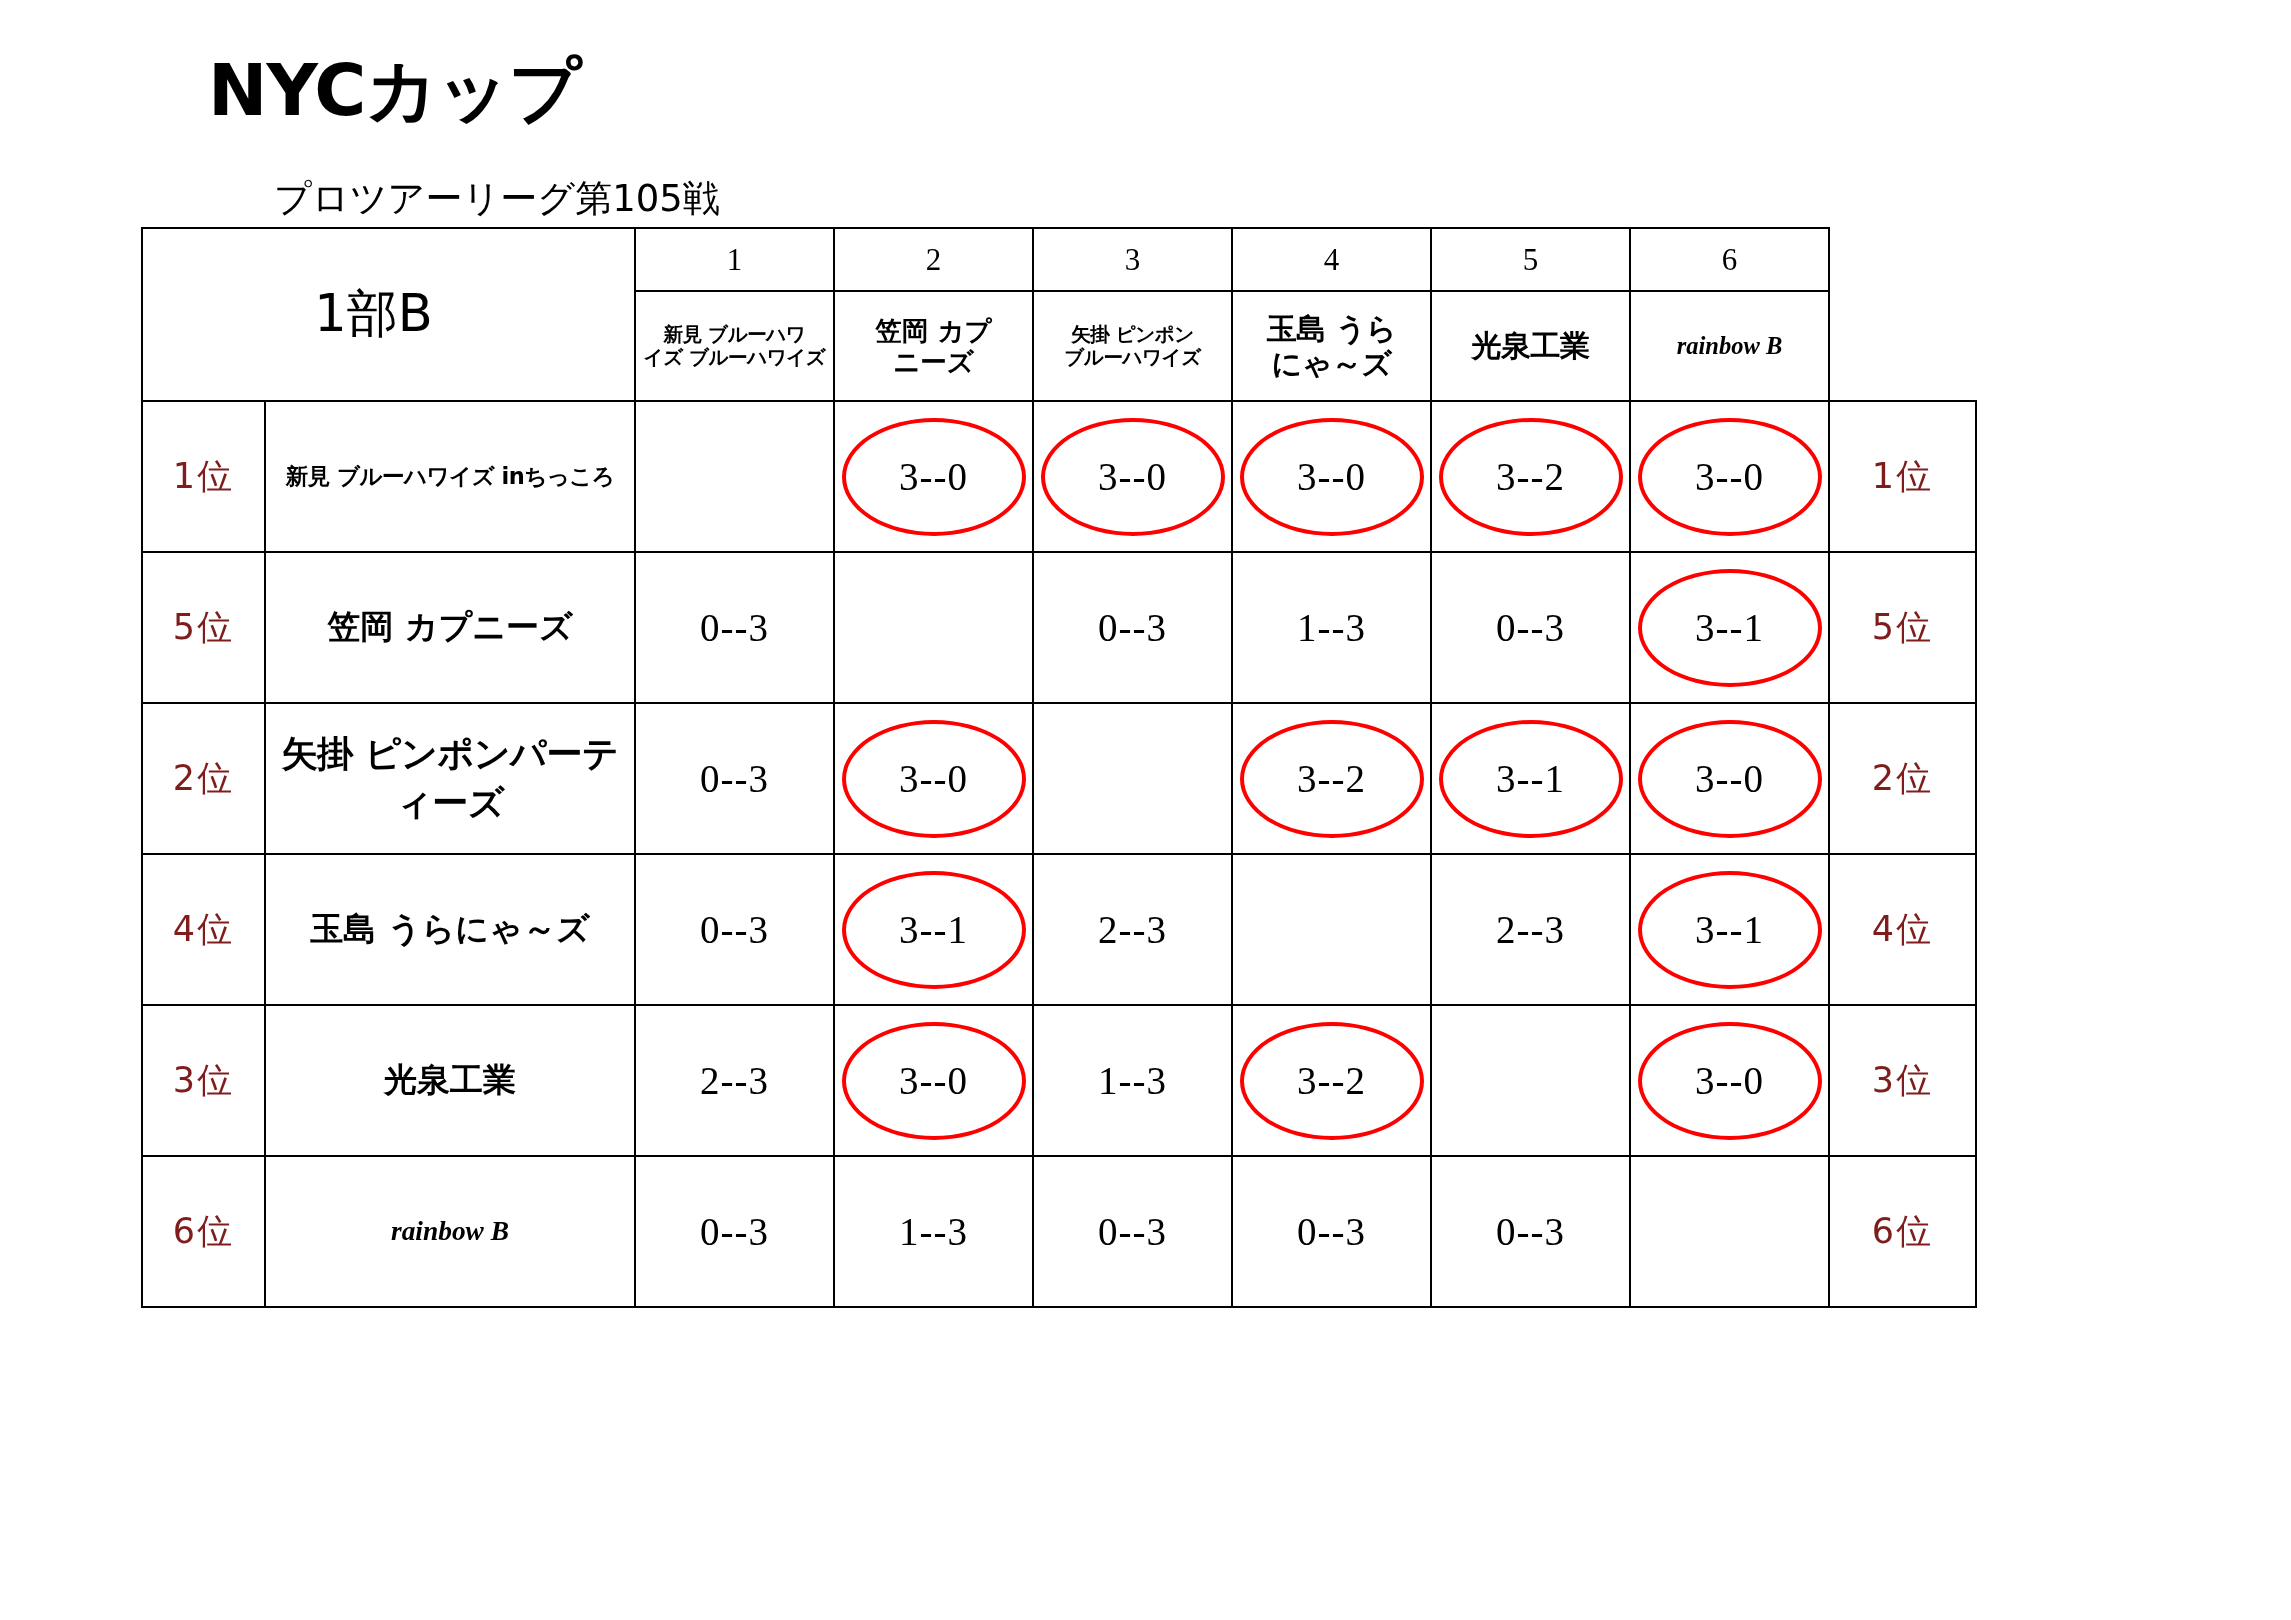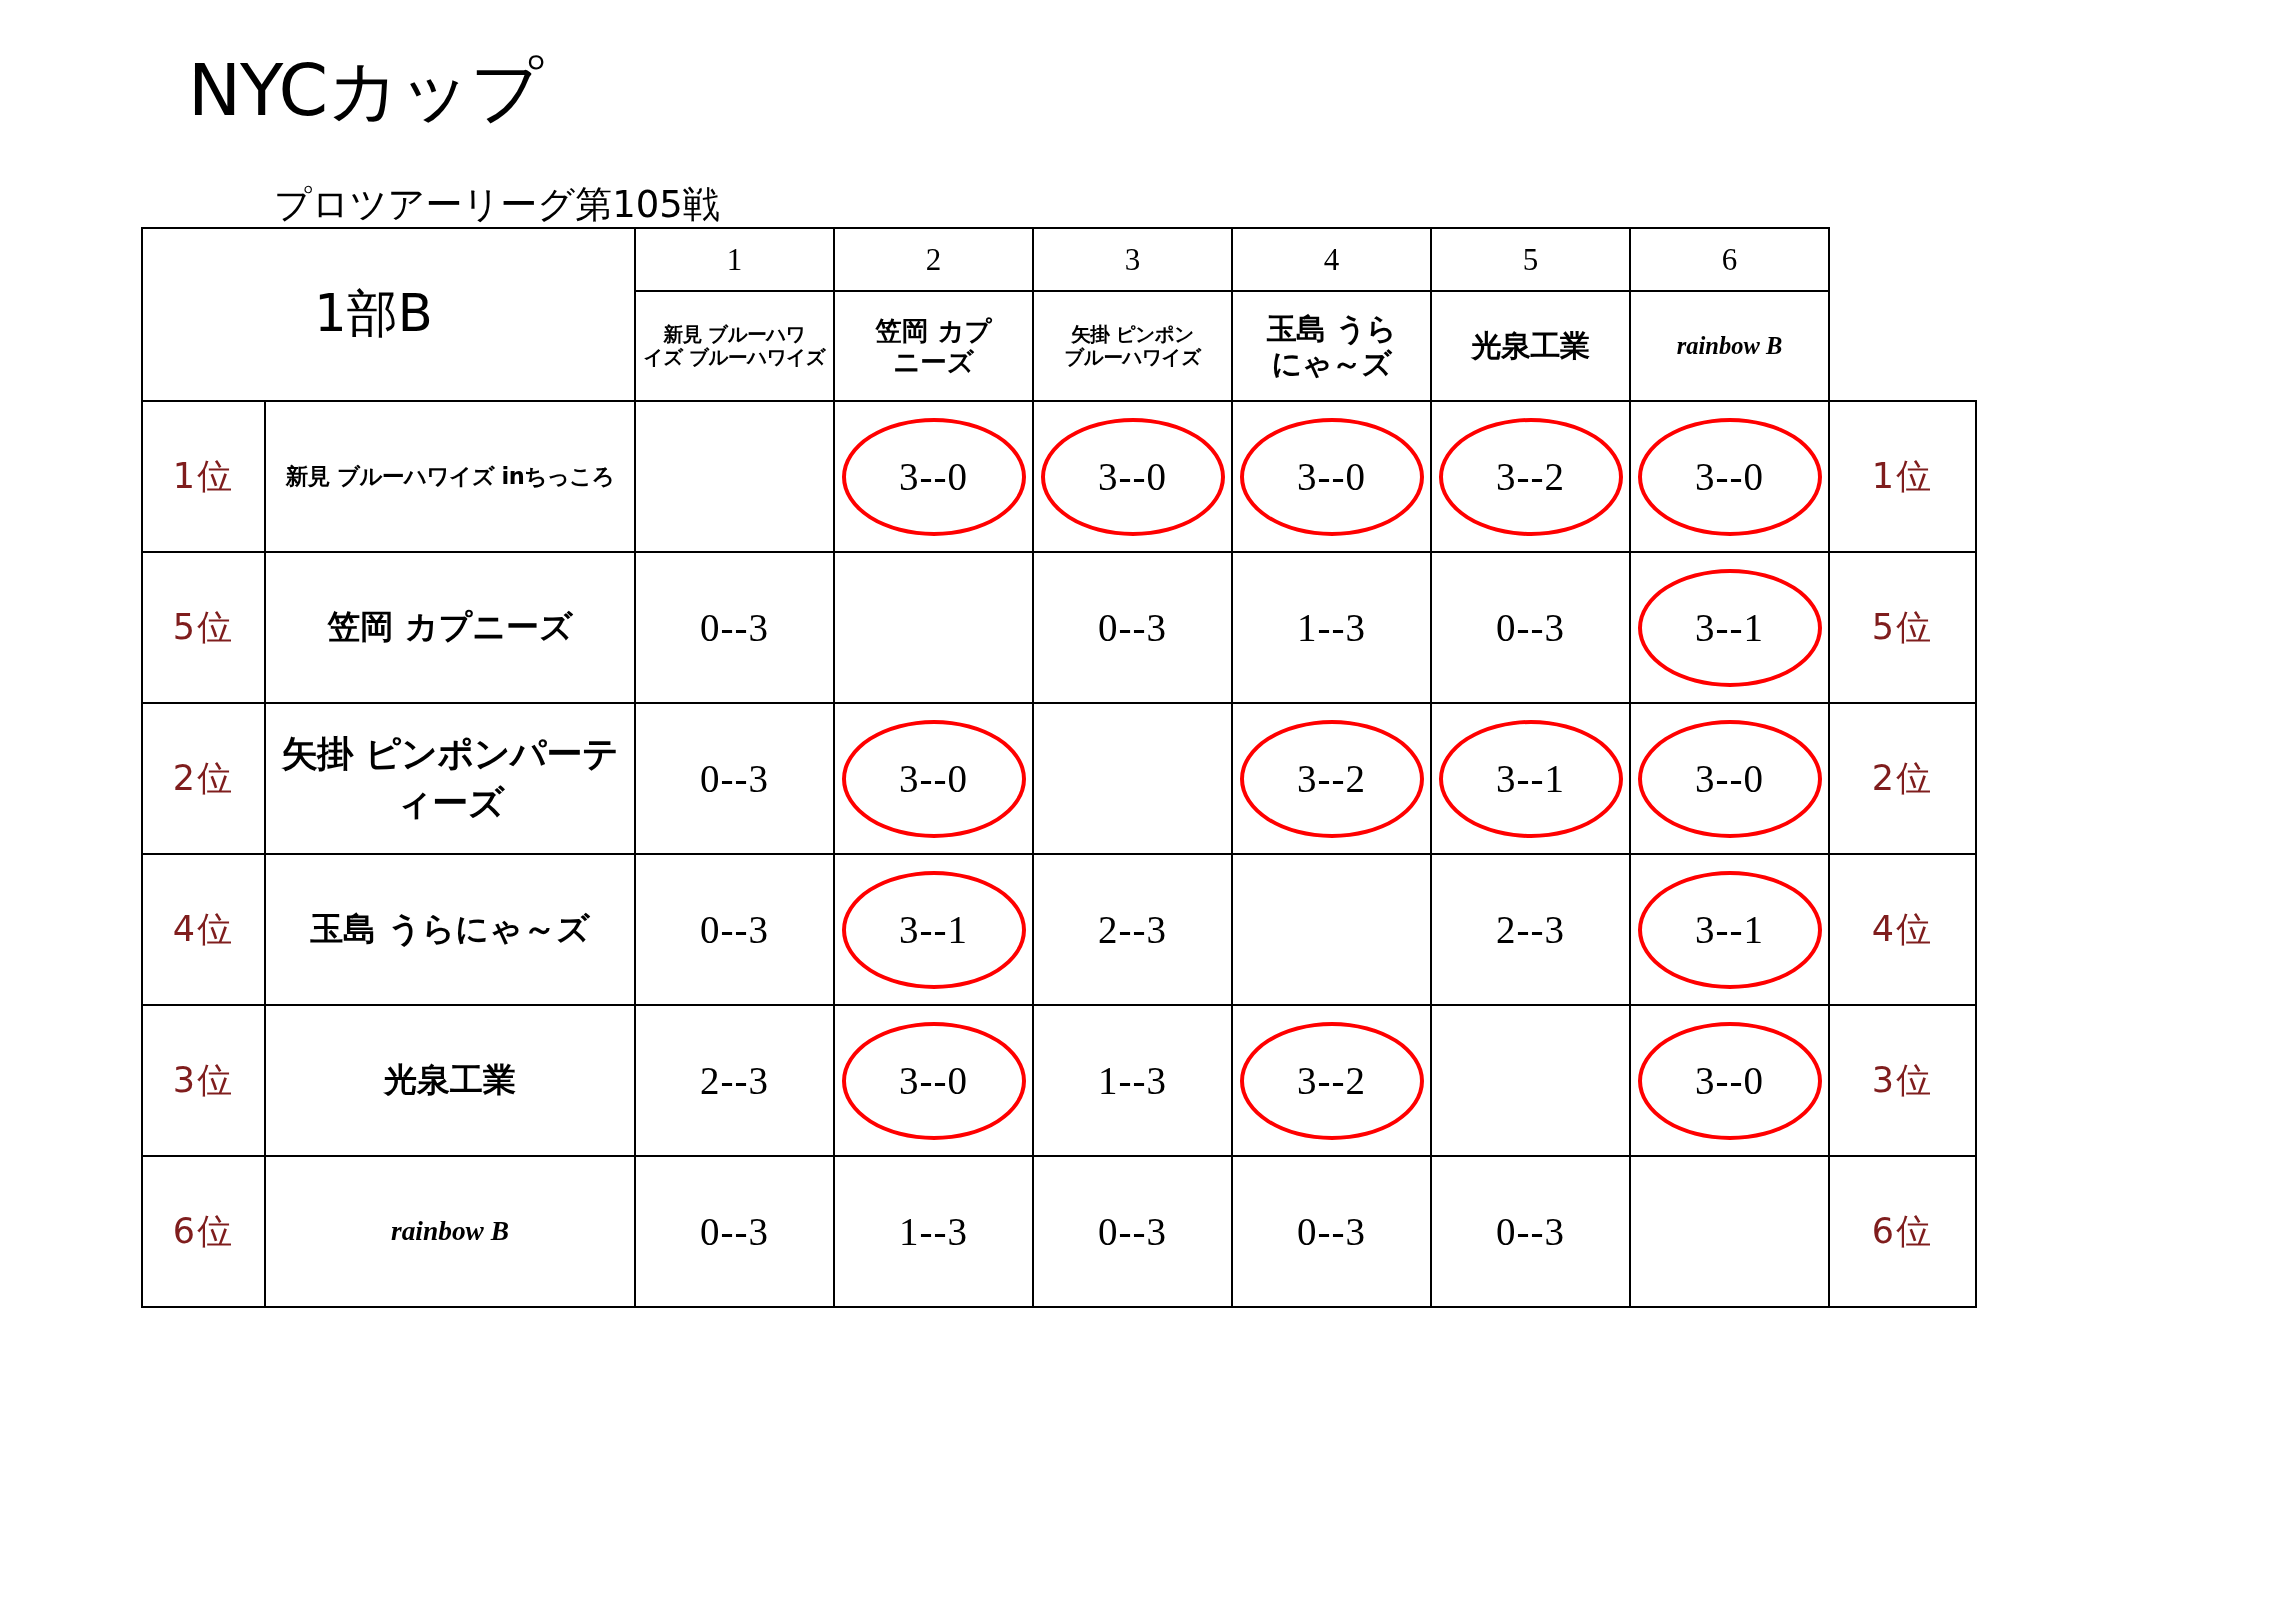--- a/index.html
+++ b/index.html
@@ -12,32 +12,32 @@
     height: 1620px;
     font-family: "Liberation Sans", sans-serif;
     color: #000000;
     position: relative;
     overflow: hidden;
   }
 
   
   #main-title {
     position: absolute;
-    left: 188px;
+    left: 208px;
     top: 44px;
     font-size: 71px;
-    font-weight: normal;
+    font-weight: bold;
     letter-spacing: -1px;
     font-family: "DejaVu Sans", sans-serif;
     white-space: nowrap;
   }
   #sub-title {
     position: absolute;
     left: 274px;
-    top: 180px;
+    top: 174px;
     font-size: 37px;
     font-family: "DejaVu Sans", sans-serif;
     white-space: nowrap;
   }
 
   
   #league-table {
     position: absolute;
     left: 141px;
     top: 227px;

